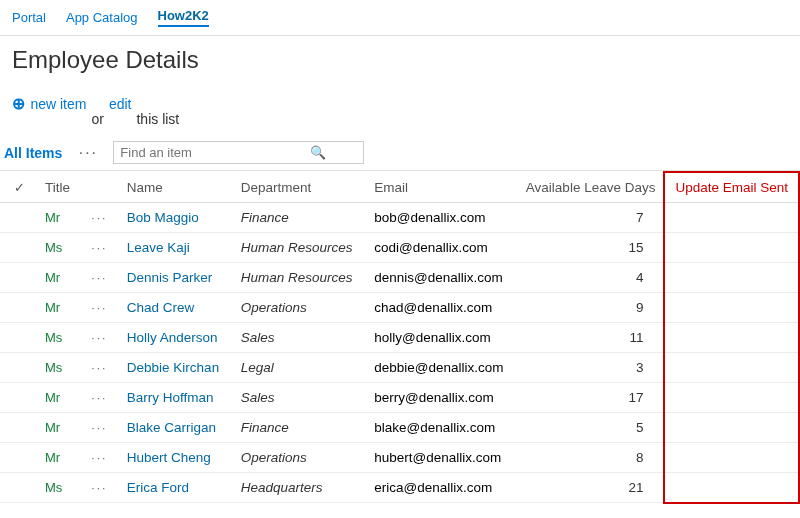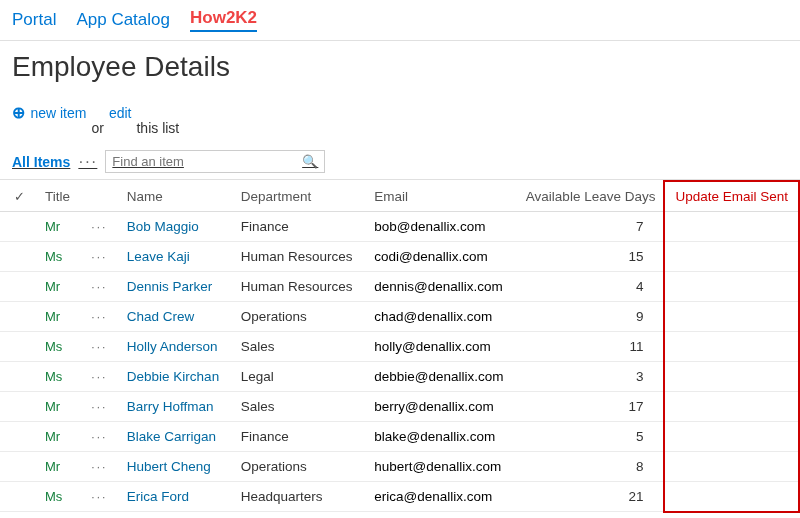--- a/index.html
+++ b/index.html
@@ -8,34 +8,34 @@
       background: #fff;
       color: #333;
       font-size: 14px;
     }
     .top-nav {
       display: flex;
       align-items: center;
       padding: 8px 12px;
       border-bottom: 1px solid #e0e0e0;
       gap: 20px;
-      font-size: 17px;
+      font-size: 13px;
     }
     .top-nav a {
       color: #0078d4;
       text-decoration: none;
     }
     .top-nav .current {
-      color: #ef4444;
+      color: #0369a1;
       font-weight: 600;
       border-bottom: 2px solid #0078d4;
       padding-bottom: 2px;
     }
     .page-title {
-      font-size: 28px;
+      font-size: 24px;
       font-weight: 300;
       color: #333;
       padding: 10px 12px 4px 12px;
     }
     .action-bar {
       display: flex;
       align-items: center;
       padding: 2px 12px 8px 12px;
       gap: 5px;
       font-size: 14px;
@@ -46,24 +46,23 @@
       font-weight: bold;
     }
     .action-bar a {
       color: #0078d4;
       text-decoration: none;
     }
     .action-bar span.normal { color: #333; margin-top: 31px; }
     .toolbar {
       display: flex;
       align-items: center;
-      padding: 6px 12px;
-      gap: 8px;
+      padding: 6px 4px;
+      gap: 16px;
       border-bottom: 1px solid #e0e0e0;
-      text-decoration: underline;
     }
     .all-items-btn {
       color: #0078d4;
       font-weight: 600;
       font-size: 14px;
       cursor: pointer;
       border: none;
       background: none;
       padding: 0;
     }
@@ -74,21 +73,21 @@
       background: none;
       border: none;
       letter-spacing: 1px;
     }
     .search-box {
       display: flex;
       align-items: center;
       border: 1px solid #ccc;
       padding: 3px 6px;
       gap: 5px;
-      width: 220px;
+      width: 251px;
     }
     .search-box input {
       border: none;
       outline: none;
       font-size: 13px;
       width: 185px;
       color: #999;
     }
     .search-icon {
       color: #555;
@@ -144,20 +143,21 @@
       color: #777;
       cursor: pointer;
       letter-spacing: 1px;
       font-size: 13px;
     }
     .name-text {
       color: #0369a1;
     }
     .dept-text {
       color: #333;
+      font-style: italic;
     }
     .email-link {
       color: #000000;
       text-decoration: none;
     }
     .leave-num {
       text-align: right;
       padding-right: 20px;
     }
     .update-col-cell {

